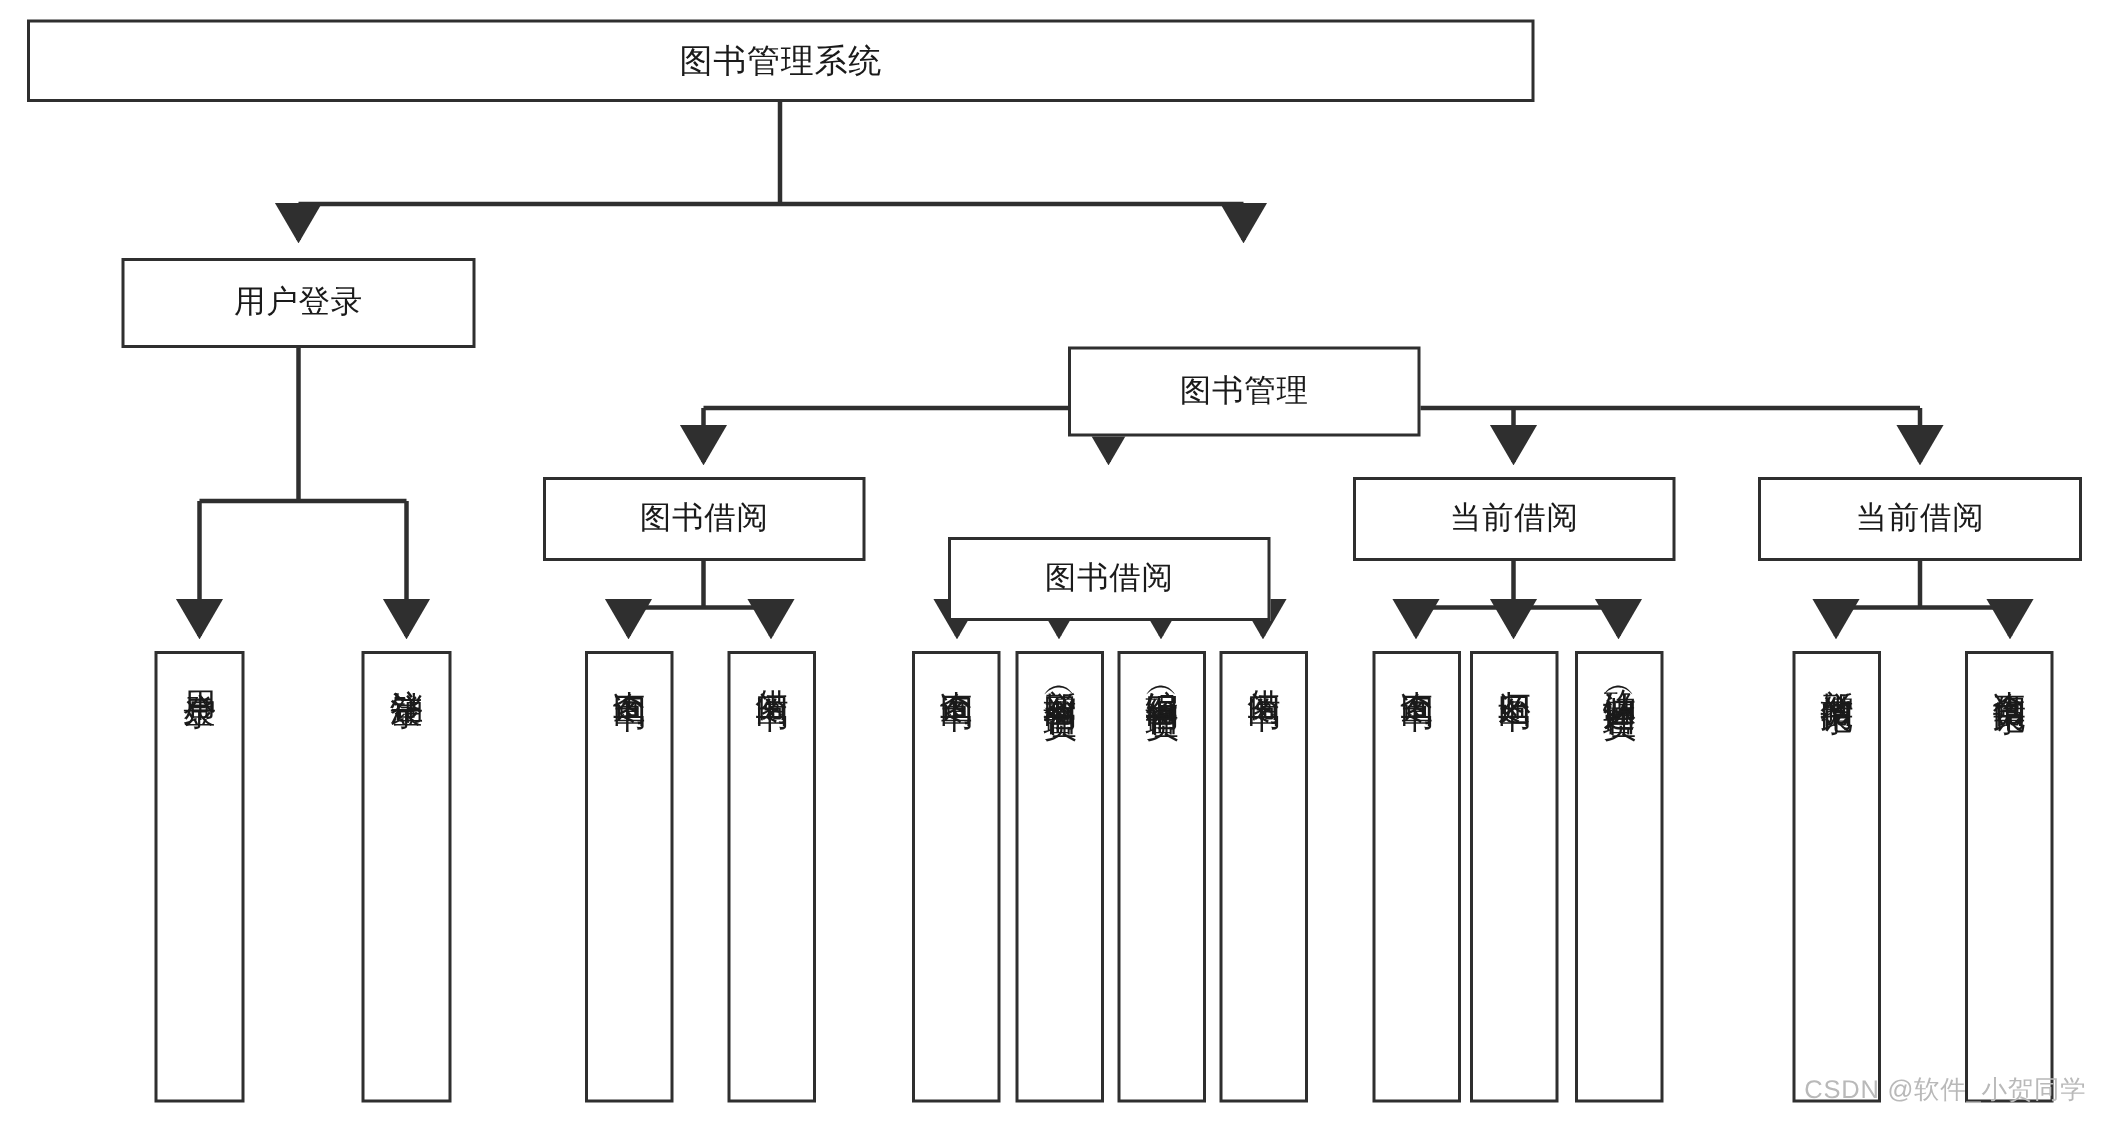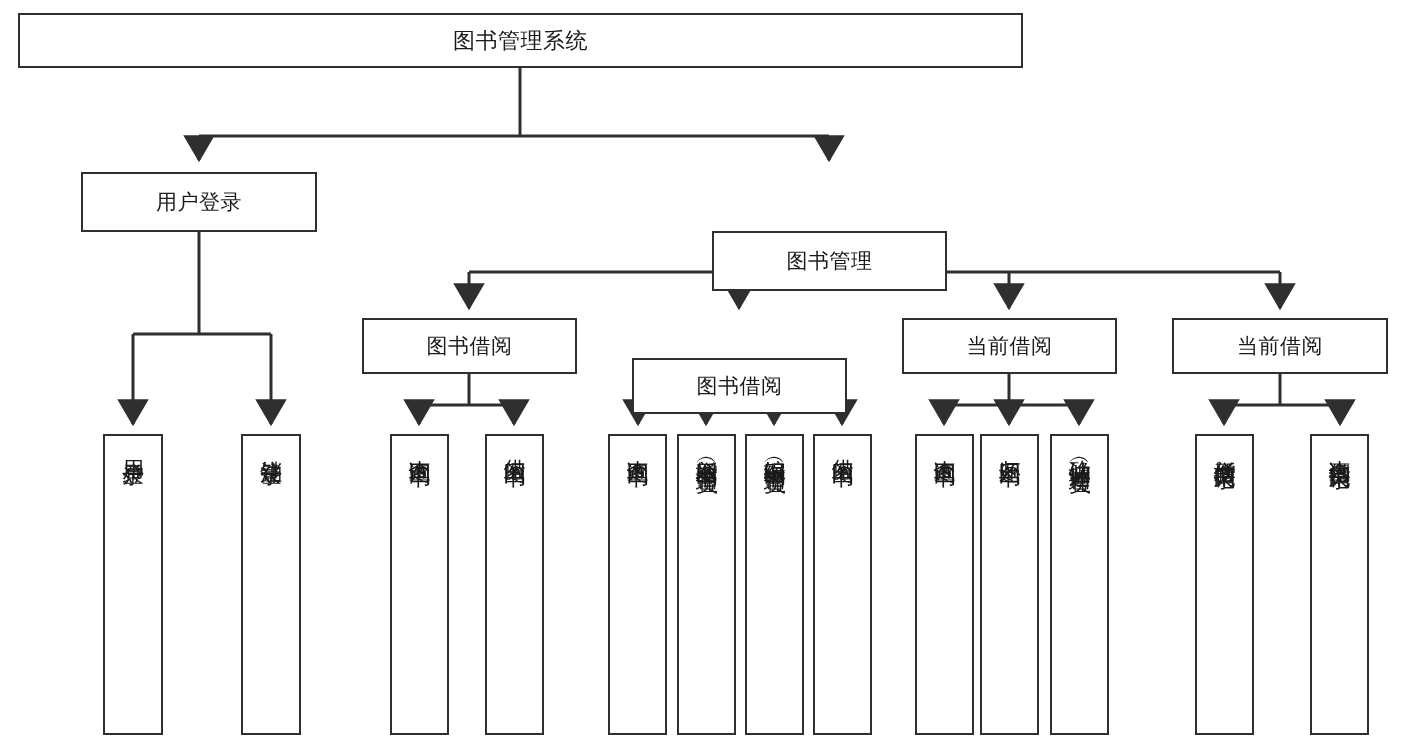--- a/index.html
+++ b/index.html
@@ -187,14 +187,15 @@
     <span class="label">确认归还（管理员）</span>
   </div>
 
   <div class="node vertical" style="left:1195px; top:434px; width:59px; height:301px;">
     <span class="label">新增借阅记录</span>
   </div>
   <div class="node vertical" style="left:1310px; top:434px; width:59px; height:301px;">
     <span class="label">查询借阅记录</span>
   </div>
 
+  <div class="watermark">CSDN @软件_小贺同学</div>
 
 </div>
 
 </body></html>

